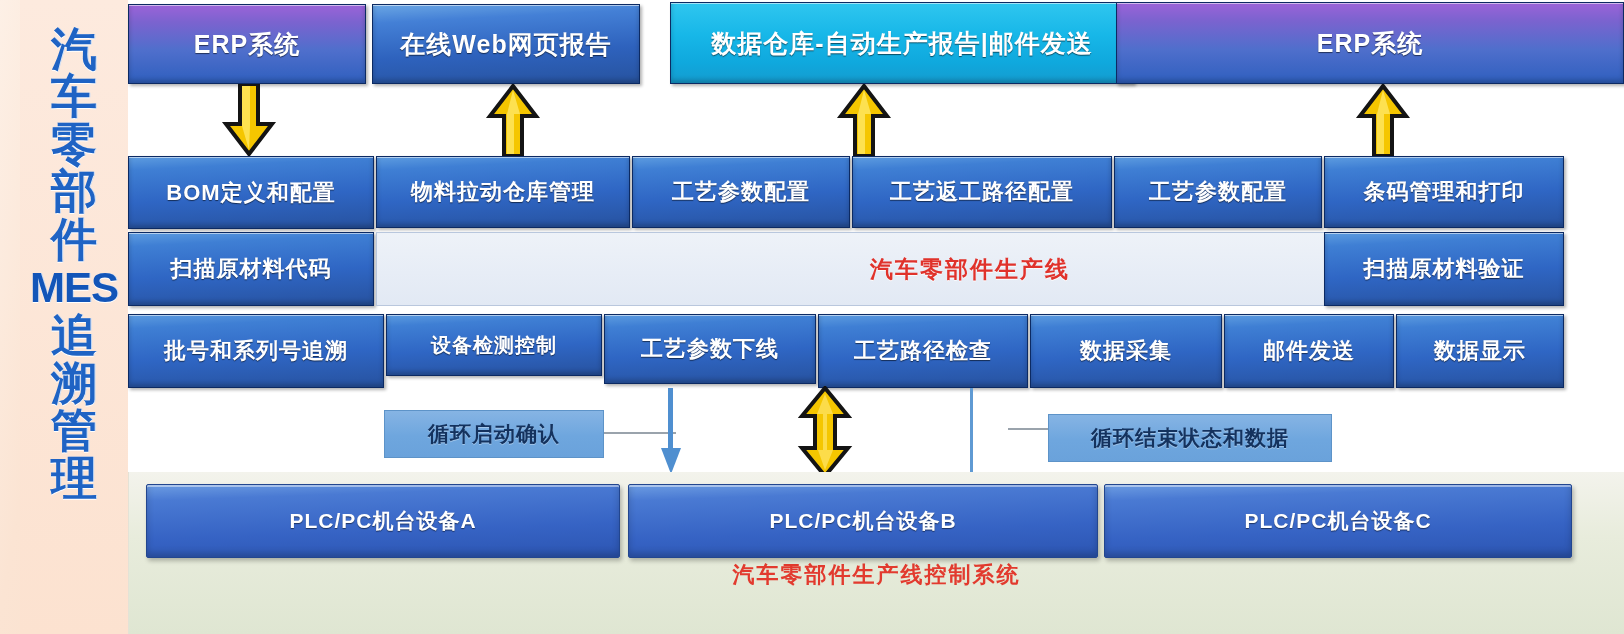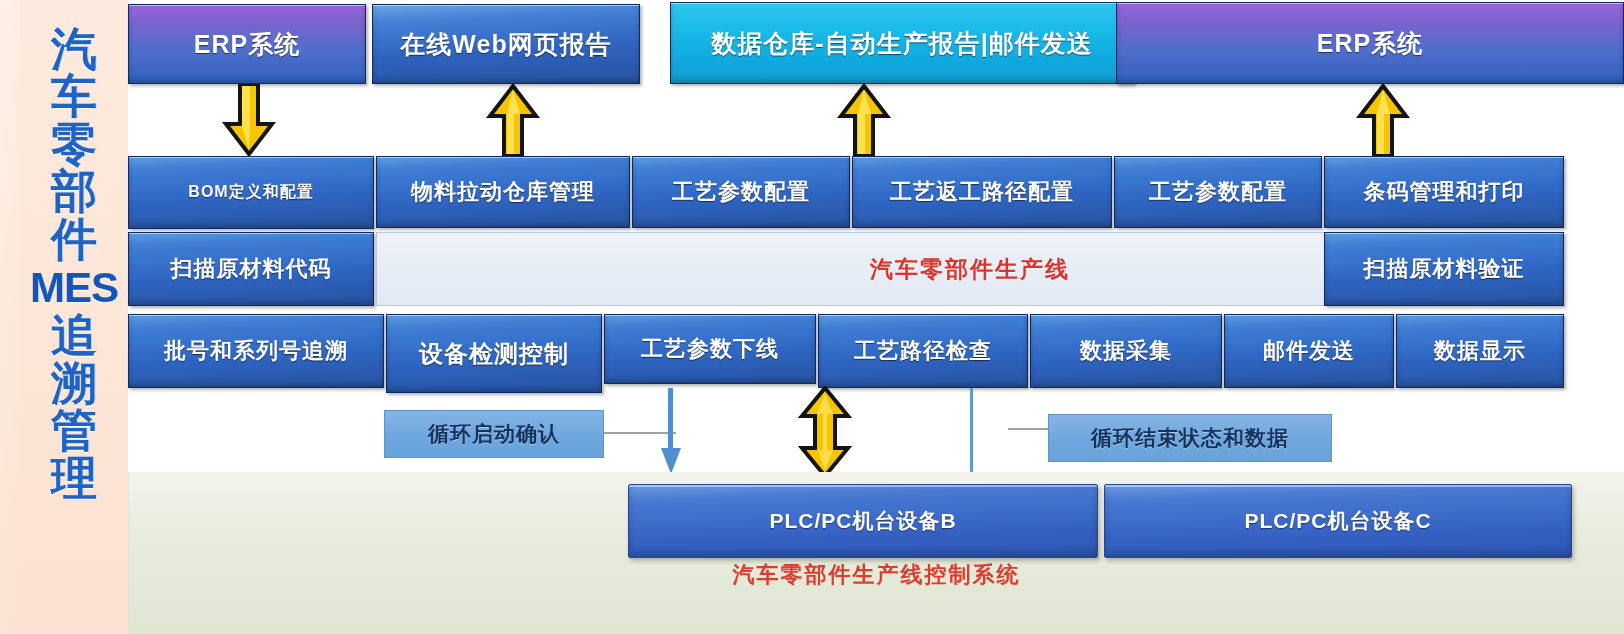--- a/index.html
+++ b/index.html
@@ -143,37 +143,37 @@
     <svg class="arrow" style="left:707px;top:84px;width:58px;height:72px;" viewBox="0 0 58 72">
       <polygon points="29,2 52,32 38,32 38,72 20,72 20,32 6,32" fill="#f5c600" stroke="#141414" stroke-width="4" stroke-linejoin="miter"></polygon>
       <polygon points="29,6 36,30 30,30 30,70 23,70 23,30" fill="#ffe96b" opacity=".75"></polygon>
     </svg>
 
     <svg class="arrow" style="left:1226px;top:84px;width:58px;height:72px;" viewBox="0 0 58 72">
       <polygon points="29,2 52,32 38,32 38,72 20,72 20,32 6,32" fill="#f5c600" stroke="#141414" stroke-width="4" stroke-linejoin="miter"></polygon>
       <polygon points="29,6 36,30 30,30 30,70 23,70 23,30" fill="#ffe96b" opacity=".75"></polygon>
     </svg>
 
-    <div class="box grad-blue" style="left:0px;top:156px;width:246px;height:73px;font-size:16px;">BOM定义和配置</div>
+    <div class="box grad-blue" style="left:0px;top:156px;width:246px;height:73px;font-size:22px;">BOM定义和配置</div>
     <div class="box grad-blue" style="left:248px;top:156px;width:254px;height:72px;font-size:22px;">物料拉动仓库管理</div>
     <div class="box grad-blue" style="left:504px;top:156px;width:218px;height:72px;font-size:22px;">工艺参数配置</div>
     <div class="box grad-blue" style="left:724px;top:156px;width:260px;height:72px;font-size:22px;">工艺返工路径配置</div>
     <div class="box grad-blue" style="left:986px;top:156px;width:208px;height:72px;font-size:22px;">工艺参数配置</div>
     <div class="box grad-blue" style="left:1196px;top:156px;width:240px;height:72px;font-size:22px;">条码管理和打印</div>
 
     <div class="box grad-blue" style="left:0px;top:232px;width:246px;height:74px;font-size:22px;">扫描原材料代码</div>
 
     <div class="lineband" style="left:248px;top:232px;width:1188px;height:74px;">
       <div class="linetext">汽车零部件生产线</div>
     </div>
 
     <div class="box grad-blue" style="left:1196px;top:232px;width:240px;height:74px;font-size:22px;">扫描原材料验证</div>
 
     <div class="box grad-blue" style="left:0px;top:314px;width:256px;height:74px;font-size:22px;">批号和系列号追溯</div>
-    <div class="box grad-blue" style="left:258px;top:314px;width:216px;height:79px;font-size:24px;">设备检测控制</div>
+    <div class="box grad-blue" style="left:258px;top:314px;width:216px;height:62px;font-size:20px;">设备检测控制</div>
     <div class="box grad-blue" style="left:476px;top:314px;width:212px;height:70px;font-size:22px;">工艺参数下线</div>
     <div class="box grad-blue" style="left:690px;top:314px;width:210px;height:74px;font-size:22px;">工艺路径检查</div>
     <div class="box grad-blue" style="left:902px;top:314px;width:192px;height:74px;font-size:22px;">数据采集</div>
     <div class="box grad-blue" style="left:1096px;top:314px;width:170px;height:74px;font-size:22px;">邮件发送</div>
     <div class="box grad-blue" style="left:1268px;top:314px;width:168px;height:74px;font-size:22px;">数据显示</div>
 
     <div class="leaderline" style="left:468px;top:432px;width:80px;"></div>
     <div class="leaderline" style="left:880px;top:428px;width:46px;"></div>
     <div class="vline" style="left:842px;top:388px;height:86px;"></div>
 
@@ -188,17 +188,18 @@
 
     <svg class="arrow" style="left:668px;top:386px;width:58px;height:92px;" viewBox="0 0 58 92">
       <polygon points="29,2 52,30 39,30 39,62 52,62 29,90 6,62 19,62 19,30 6,30" fill="#f5c600" stroke="#141414" stroke-width="4" stroke-linejoin="miter"></polygon>
       <polygon points="29,8 37,28 31,28 31,64 37,64 29,84 22,64 27,64 27,28 21,28" fill="#ffe66a" opacity=".7"></polygon>
     </svg>
 
     <div class="bottomzone" style="left:0px;top:472px;width:1496px;height:162px;">
       <div class="bottomtext" style="left:0;top:88px;">汽车零部件生产线控制系统</div>
     </div>
 
+    <div class="plcbox" style="left:18px;top:484px;width:474px;height:74px;">PLC/PC机台设备A</div>
     <div class="plcbox" style="left:500px;top:484px;width:470px;height:74px;">PLC/PC机台设备B</div>
     <div class="plcbox" style="left:976px;top:484px;width:468px;height:74px;">PLC/PC机台设备C</div>
 
   </div>
 </div>
 
 </body></html>

